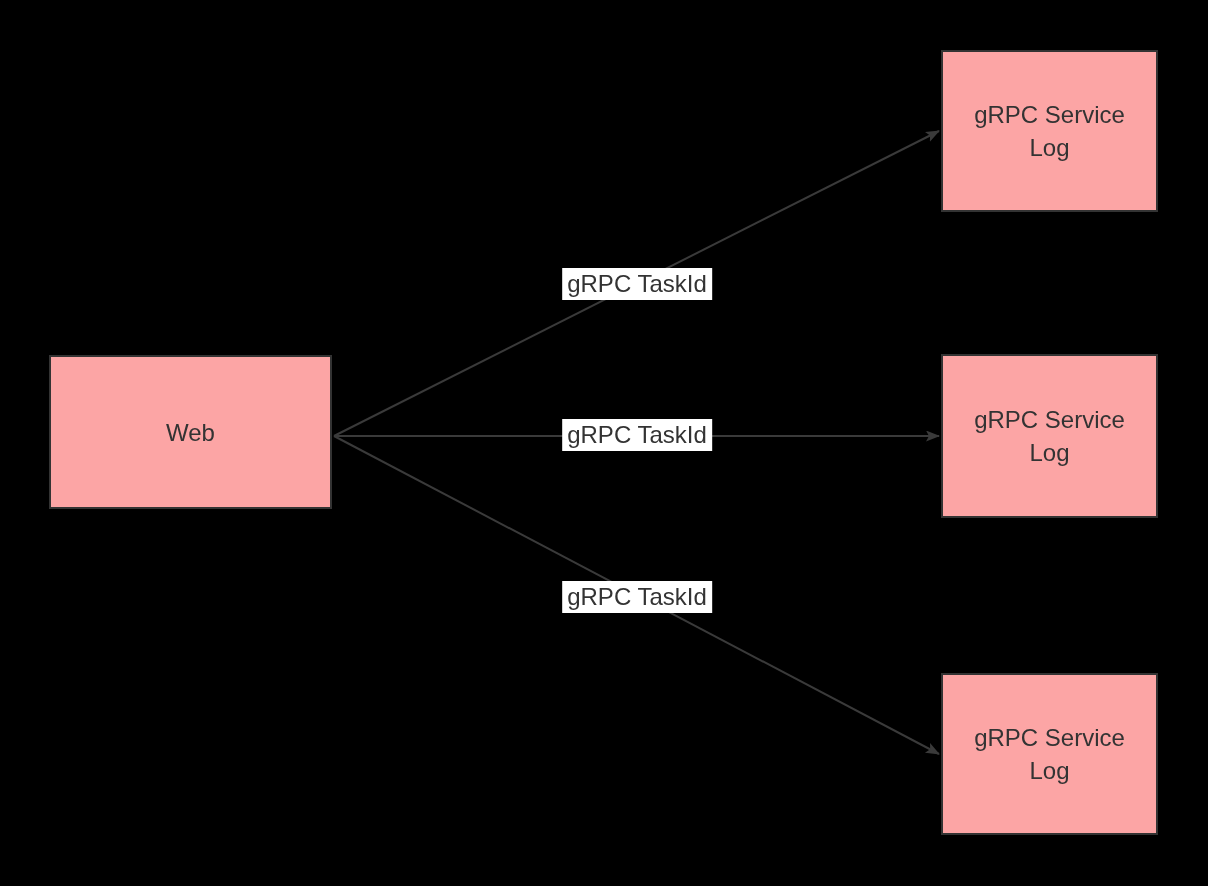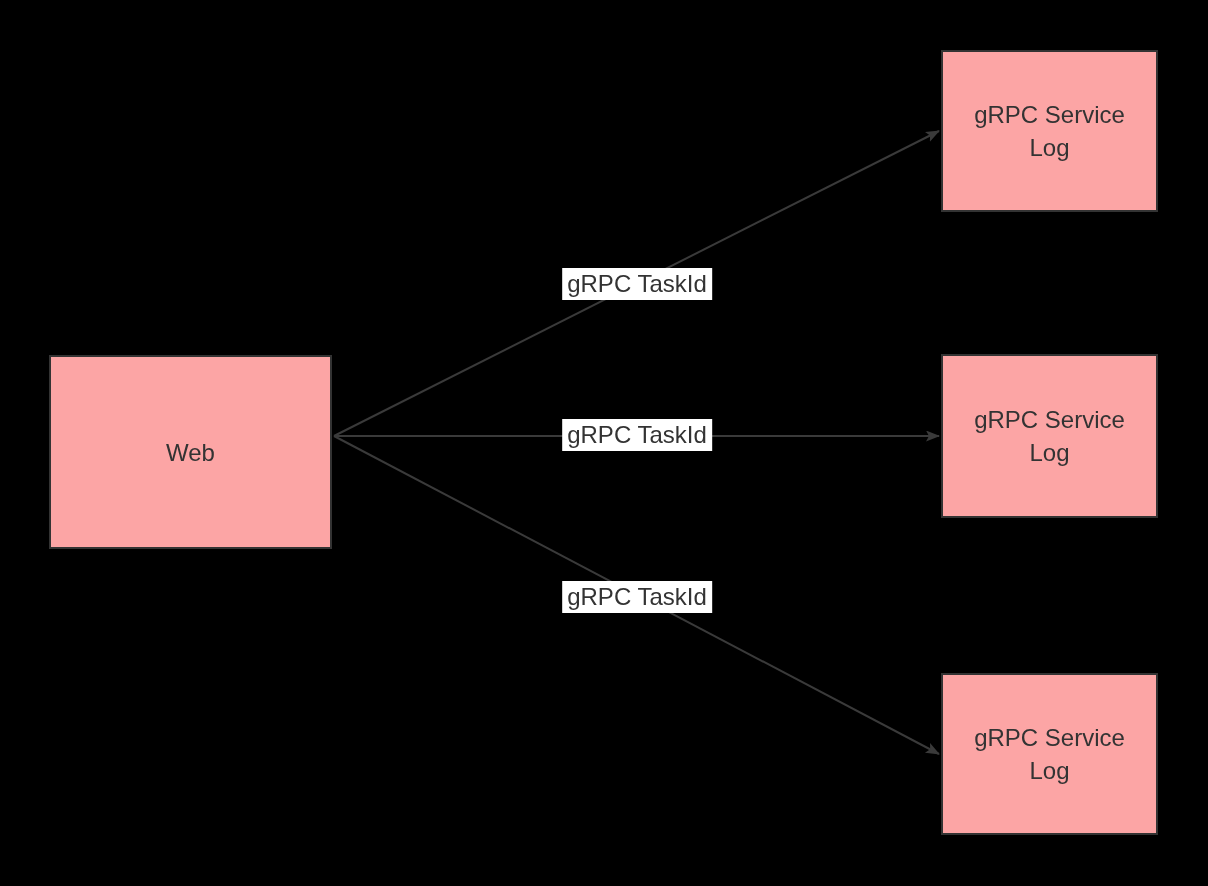--- a/index.html
+++ b/index.html
@@ -36,21 +36,21 @@
     line-height: 33px;
   }
   .node .node-label {
     display: block;
     max-width: 175px;
   }
   .node-web {
     left: 49px;
     top: 355px;
     width: 283px;
-    height: 194px;
+    height: 154px;
   }
   .node-svc-1 { left: 941px; top: 50px;  width: 217px; height: 162px; }
   .node-svc-2 { left: 941px; top: 354px; width: 217px; height: 164px; }
   .node-svc-3 { left: 941px; top: 673px; width: 217px; height: 162px; }
   .edge-label {
     position: absolute;
     transform: translate(-50%, -50%);
     background: #ffffff;
     color: #333333;
     font-size: 24px;

